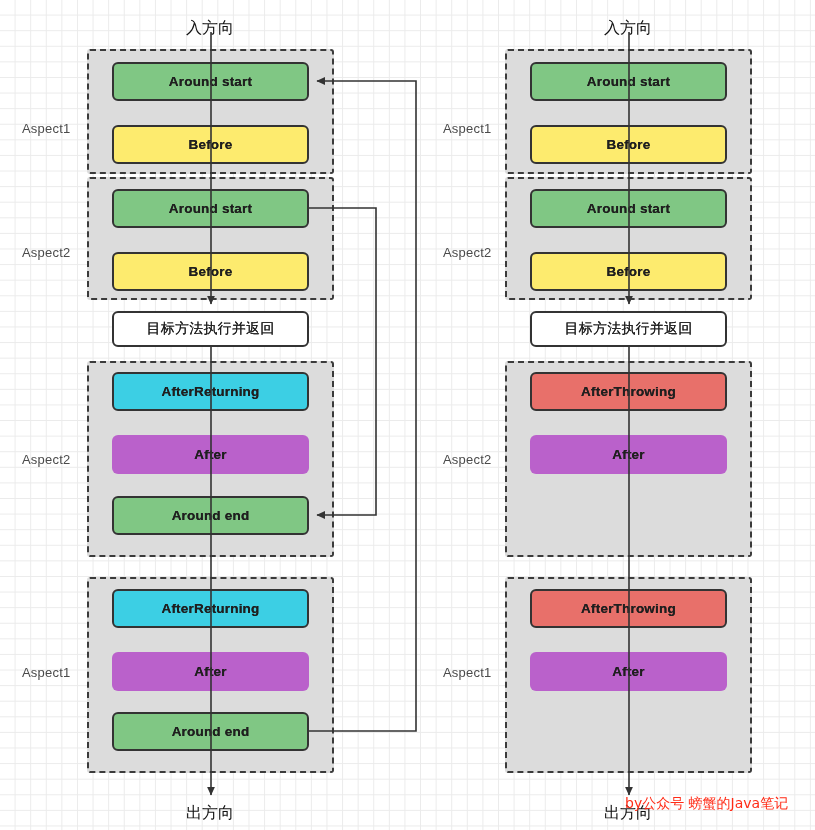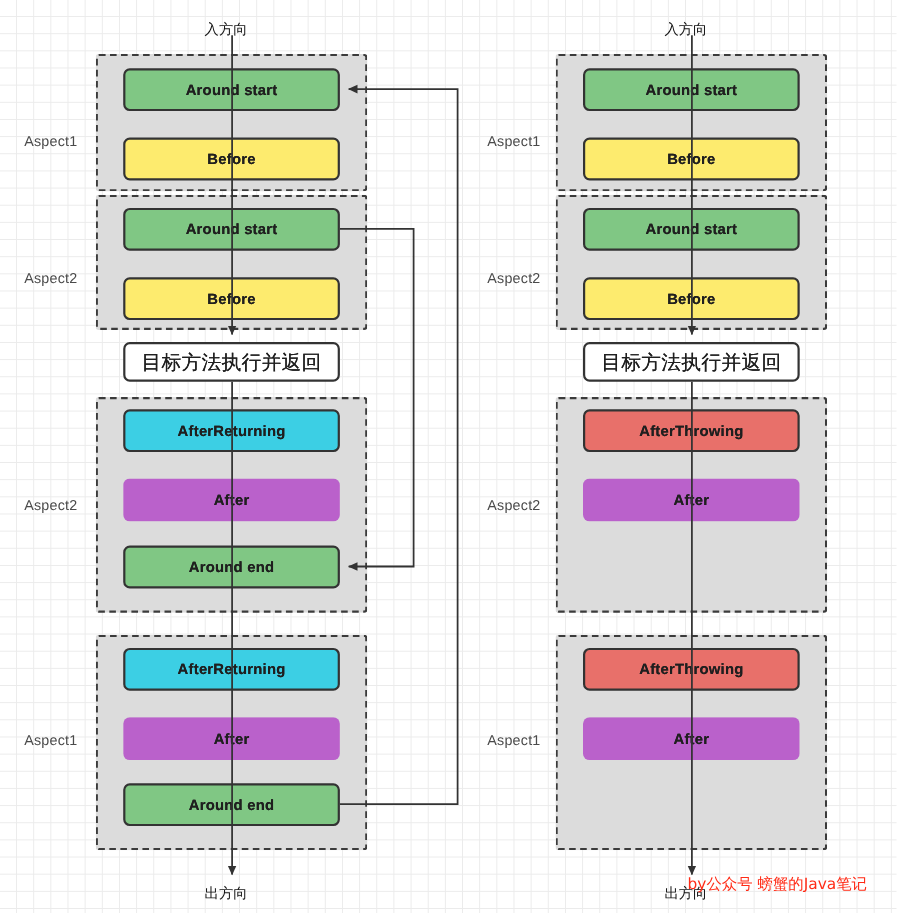--- a/index.html
+++ b/index.html
@@ -43,25 +43,25 @@
     font-weight:bold;
     color:#1f1f1f;
     letter-spacing:.2px;
     text-shadow:0 0 0 #1f1f1f;
   }
   .adv.green{background:#80c784;}
   .adv.yellow{background:#fdeb6e;}
   .adv.cyan{background:#3ccfe4;}
   .adv.purple{background:#ba61cb;border-color:transparent;}
   .adv.red{background:#e8706a;text-align:right;}
-  .adv.white{background:#ffffff;font-weight:normal;font-size:18px;
+  .adv.white{background:#ffffff;font-weight:normal;font-size:14px;
     font-family:Liberation Serif, serif;}
   .dir-label{
     position:absolute;
-    font-size:13px;
+    font-size:16px;
     color:#111;
     white-space:nowrap;
     font-family:"DejaVu Sans","Liberation Sans",sans-serif;
   }
   .credit{
     position:absolute;
     font-size:14px;
     color:#ff2b16;
     white-space:nowrap;
     font-family:"DejaVu Sans","Liberation Sans",sans-serif;

